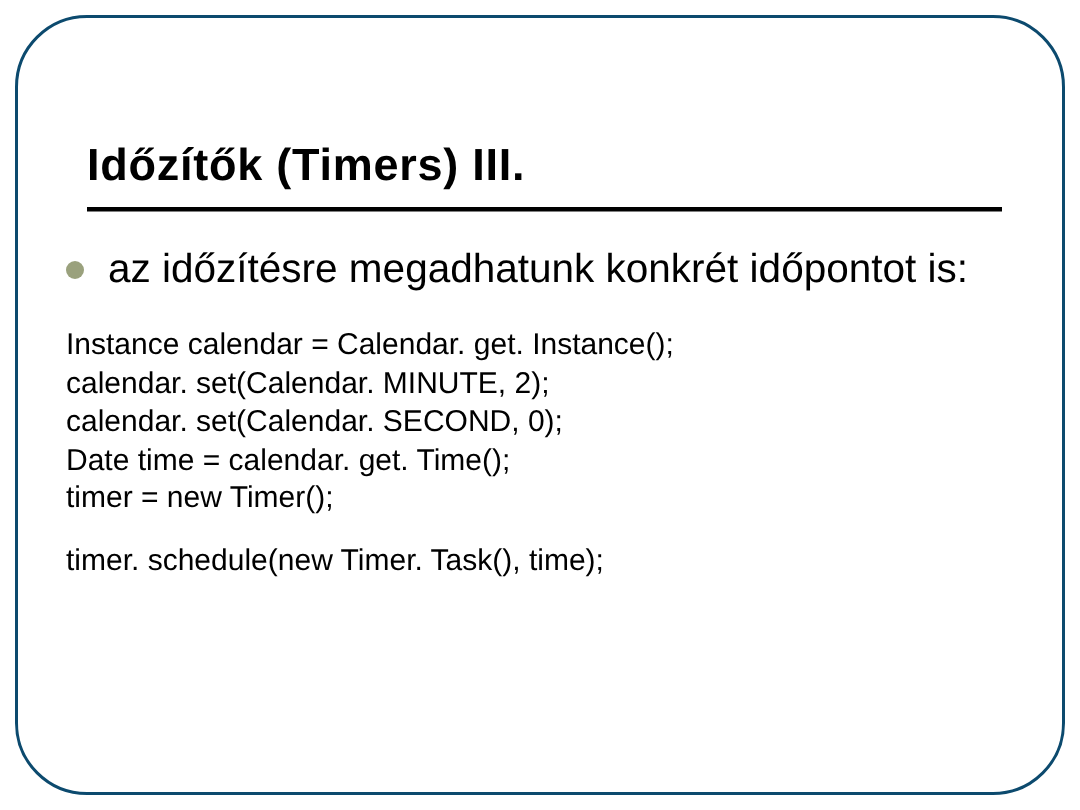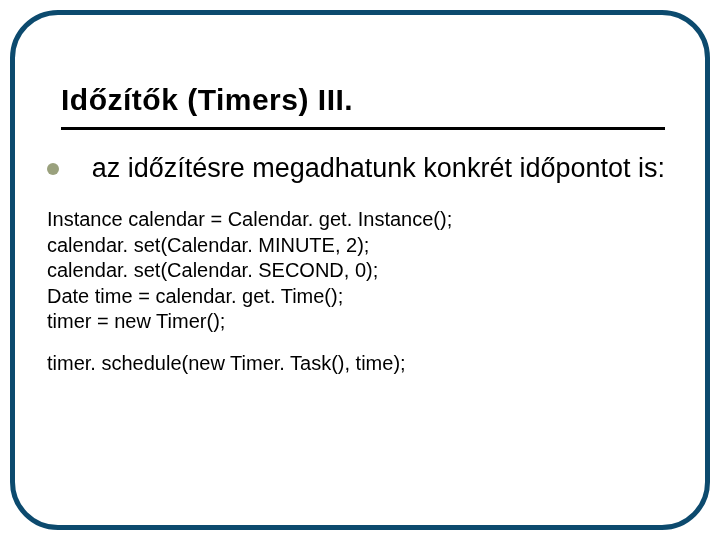--- a/index.html
+++ b/index.html
@@ -16,24 +16,24 @@
     width: 720px;
     height: 540px;
     box-sizing: border-box;
   }
   .frame {
     position: absolute;
     top: 10px;
     left: 10px;
     right: 10px;
     bottom: 10px;
-    border: 5px solid #0c4a6e;
+    border: 2px solid #0c4a6e;
     border-radius: 48px;
     box-sizing: border-box;
-    padding: 36px 40px 30px 40px;
+    padding: 50px 40px 30px 40px;
   }
   .title-block {
     margin-top: 32px;
     margin-left: 6px;
   }
   .title {
     font-size: 30px;
     font-weight: bold;
     color: #000;
     letter-spacing: 0.5px;
@@ -45,21 +45,20 @@
     margin: 0;
     width: 100%;
   }
   .body {
     margin-top: 22px;
   }
   .bullet-row {
     display: flex;
     align-items: flex-start;
     margin-left: -8px;
-    justify-content: space-between;
   }
   .bullet-dot {
     width: 12px;
     height: 12px;
     background: #9aa17d;
     border-radius: 50%;
     flex: 0 0 auto;
     margin-top: 11px;
     margin-right: 16px;
   }

